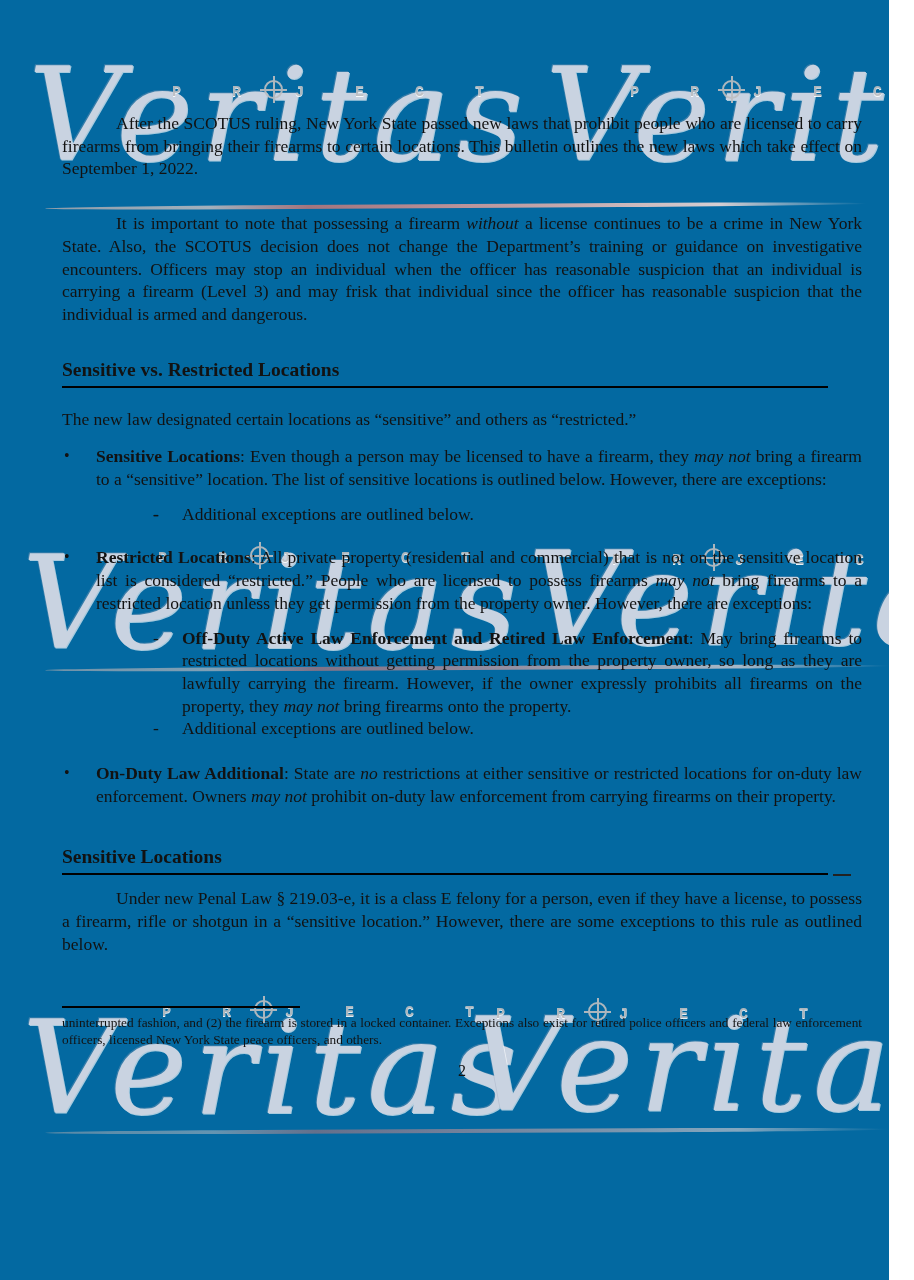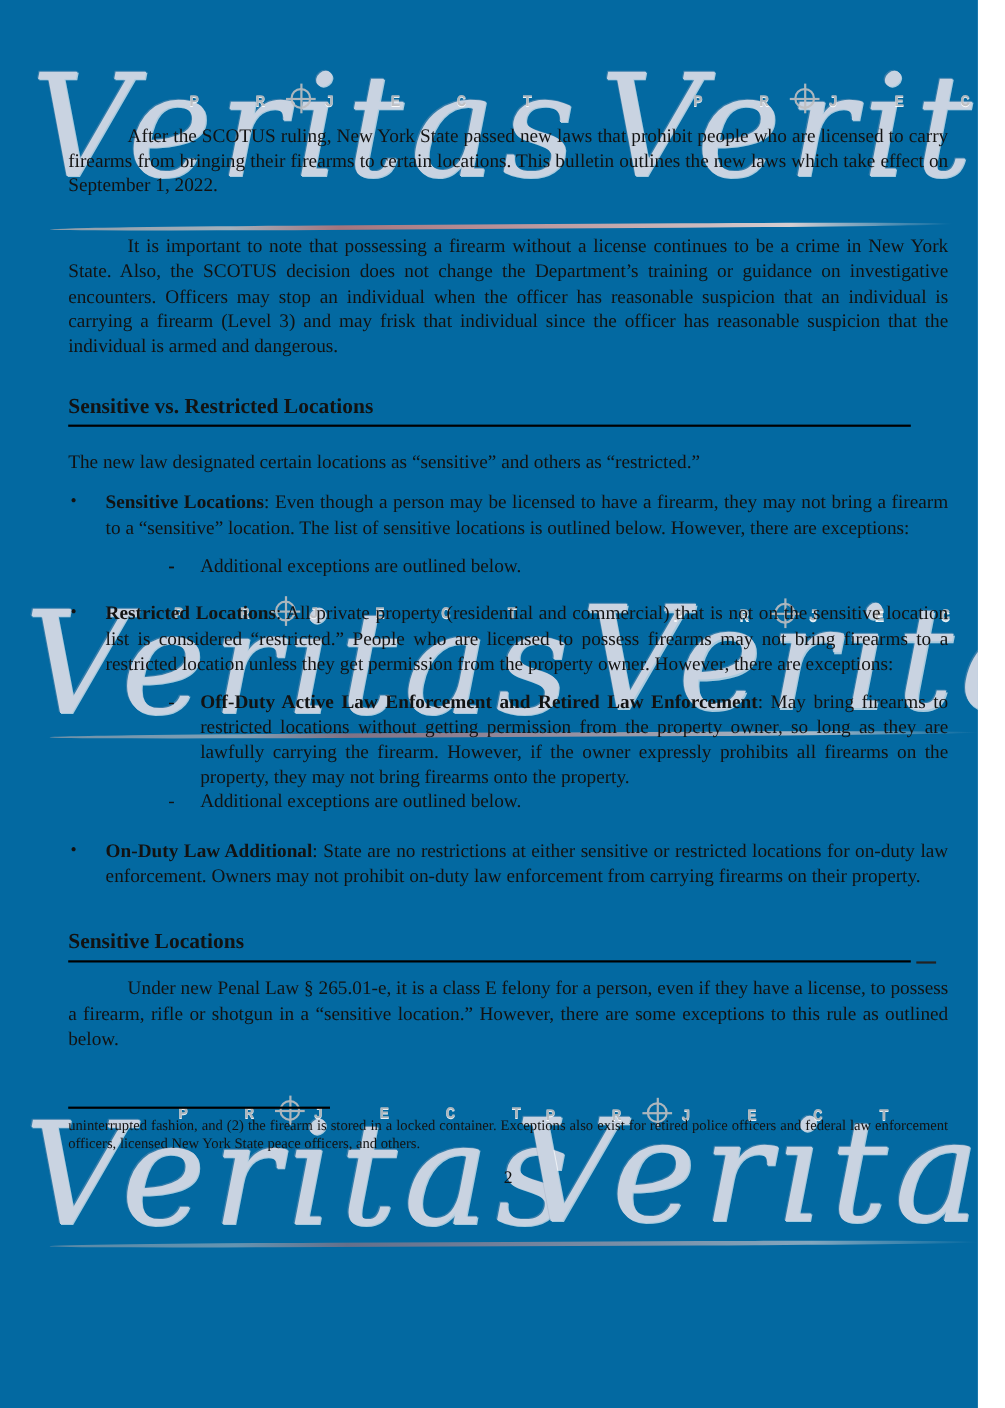--- a/index.html
+++ b/index.html
@@ -27,21 +27,21 @@
   .pj2l{left:158px;top:546px;} .pj2r{left:612px;top:548px;}
   .pj3l{left:162px;top:1000px;} .pj3r{left:496px;top:1002px;}
   .sw1{left:45px;top:204px;width:822px;transform:rotate(-0.35deg);opacity:.9;}
   .sw2{left:45px;top:666px;width:845px;transform:rotate(-0.3deg);opacity:.7;}
   .sw3{left:45px;top:1129px;width:845px;transform:rotate(-0.25deg);opacity:.55;}
 
   
   .content{position:absolute;left:62px;top:0;width:800px;z-index:2;}
   .para{font-size:17.5px;line-height:22.7px;text-align:justify;margin:0;}
   .indent{text-indent:54px;}
-  .it{}
+  .it{font-style:italic;}
   .bd{font-weight:bold;}
 
   .heading{position:relative;font-size:19.5px;font-weight:bold;line-height:23px;
            width:766px;padding-bottom:5px;border-bottom:2.5px solid #000;}
   .h2-dash{position:absolute;left:771px;bottom:-2.5px;width:18px;border-bottom:2.5px solid #222;}
 
   .mt-p1{margin-top:112px;} .mt-p2{margin-top:32px;} .mt-h1{margin-top:32px;}
   .mt-intro{margin-top:20px;} .mt-b1{margin-top:15px;} .mt-sub{margin-top:12px;}
   .mt-b2{margin-top:21px;} .mt-b3{margin-top:22px;} .mt-h2{margin-top:38px;}
   .mt-p3{margin-top:12px;}
@@ -120,21 +120,21 @@
     <div class="li para mt-b3">
       <span class="mk">•</span>
       <div class="para"><span class="bd">On-Duty Law Additional</span><span>:  State are </span><span class="it">no</span><span> restrictions at either sensitive or restricted locations for on-duty law enforcement.  Owners </span><span class="it">may not</span><span> prohibit on-duty law enforcement from carrying firearms on their property.</span></div>
     </div>
 
     <div class="heading mt-h2">
       <span>Sensitive Locations</span>
       <span class="h2-dash"></span>
     </div>
 
-    <p class="para indent mt-p3"><span>Under new Penal Law § 265.01-e, it is a class E felony for a person, even if they have a license, to possess a firearm, rifle or shotgun in a “sensitive location.”  However, there are some exceptions to this rule as outlined below.</span></p>
+    <p class="para indent mt-p3"><span>Under new Penal Law § 219.03-e, it is a class E felony for a person, even if they have a license, to possess a firearm, rifle or shotgun in a “sensitive location.”  However, there are some exceptions to this rule as outlined below.</span></p>
 
     <div class="foot-rule"></div>
 
     <p class="footnote"><span>uninterrupted fashion, and (2) the firearm is stored in a locked container.  Exceptions also exist for retired police officers and federal law enforcement officers, licensed New York State peace officers, and others.</span></p>
 
     <div class="pagenum">2</div>
 
   </div>
 </div>
 

